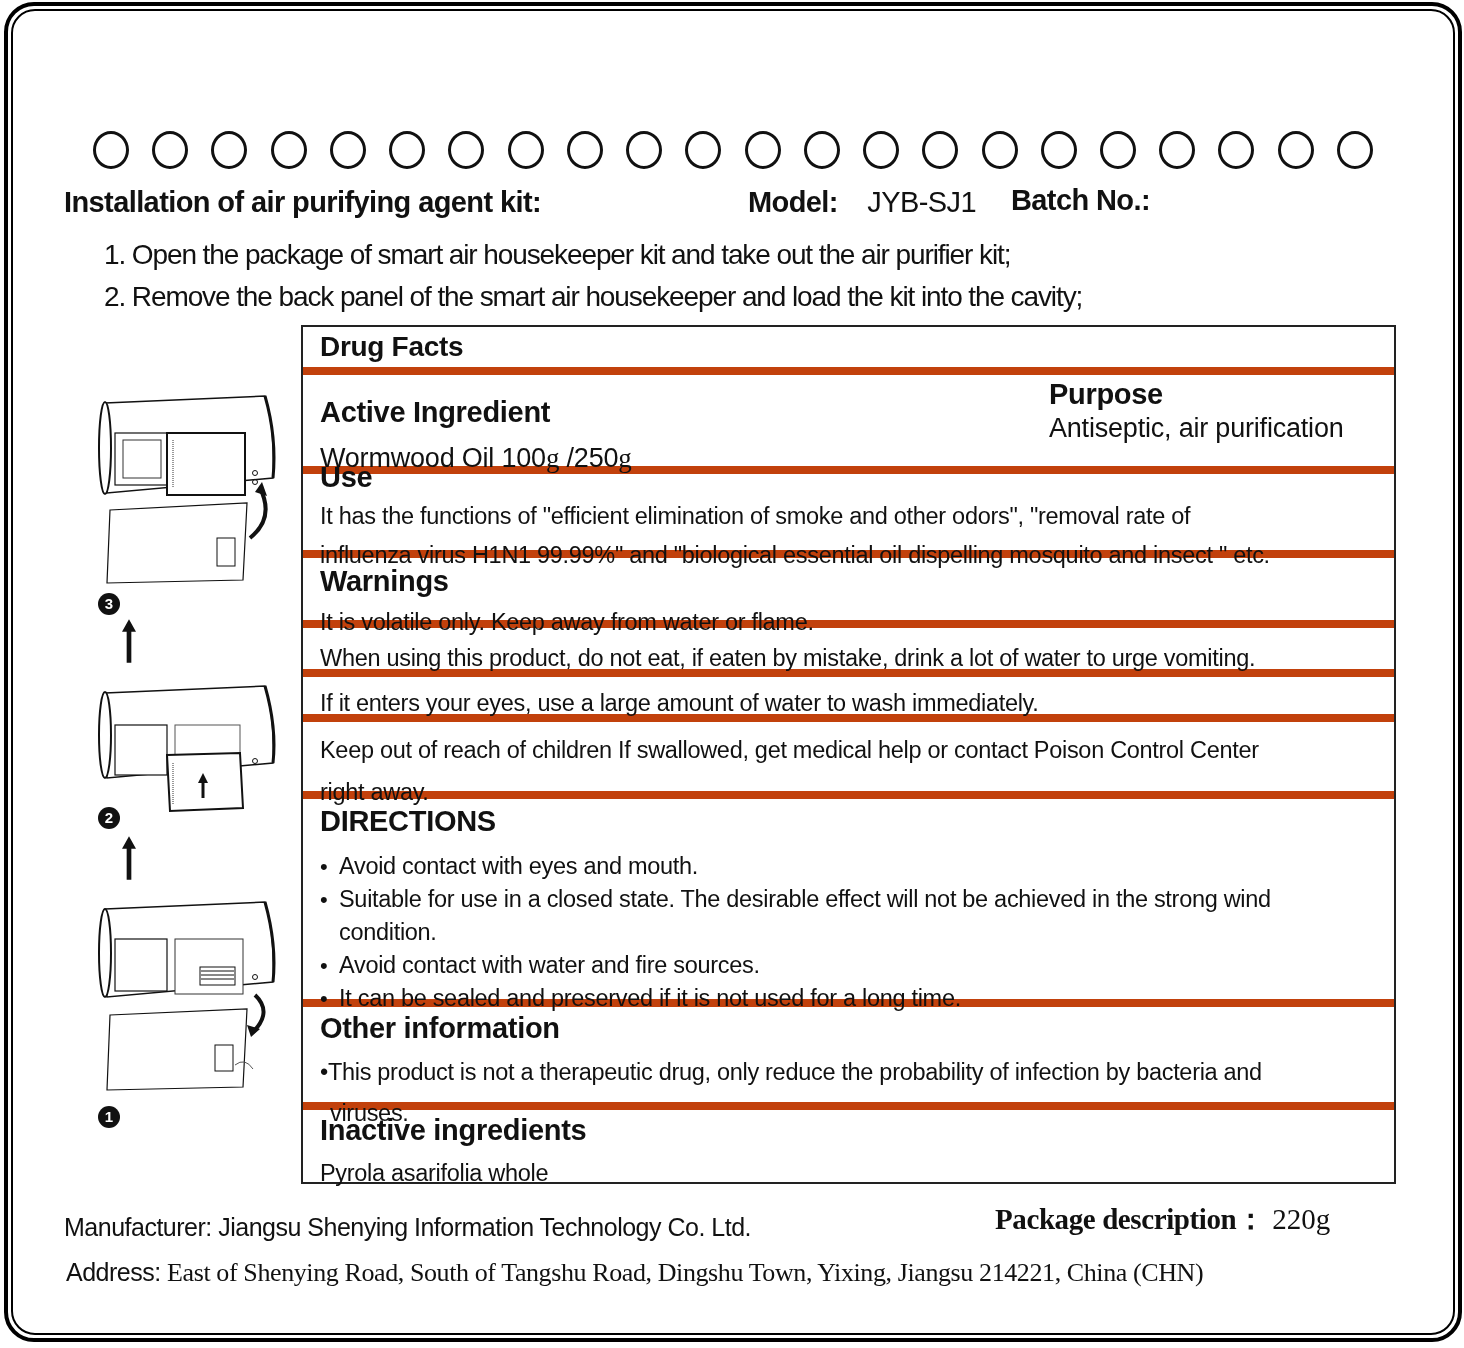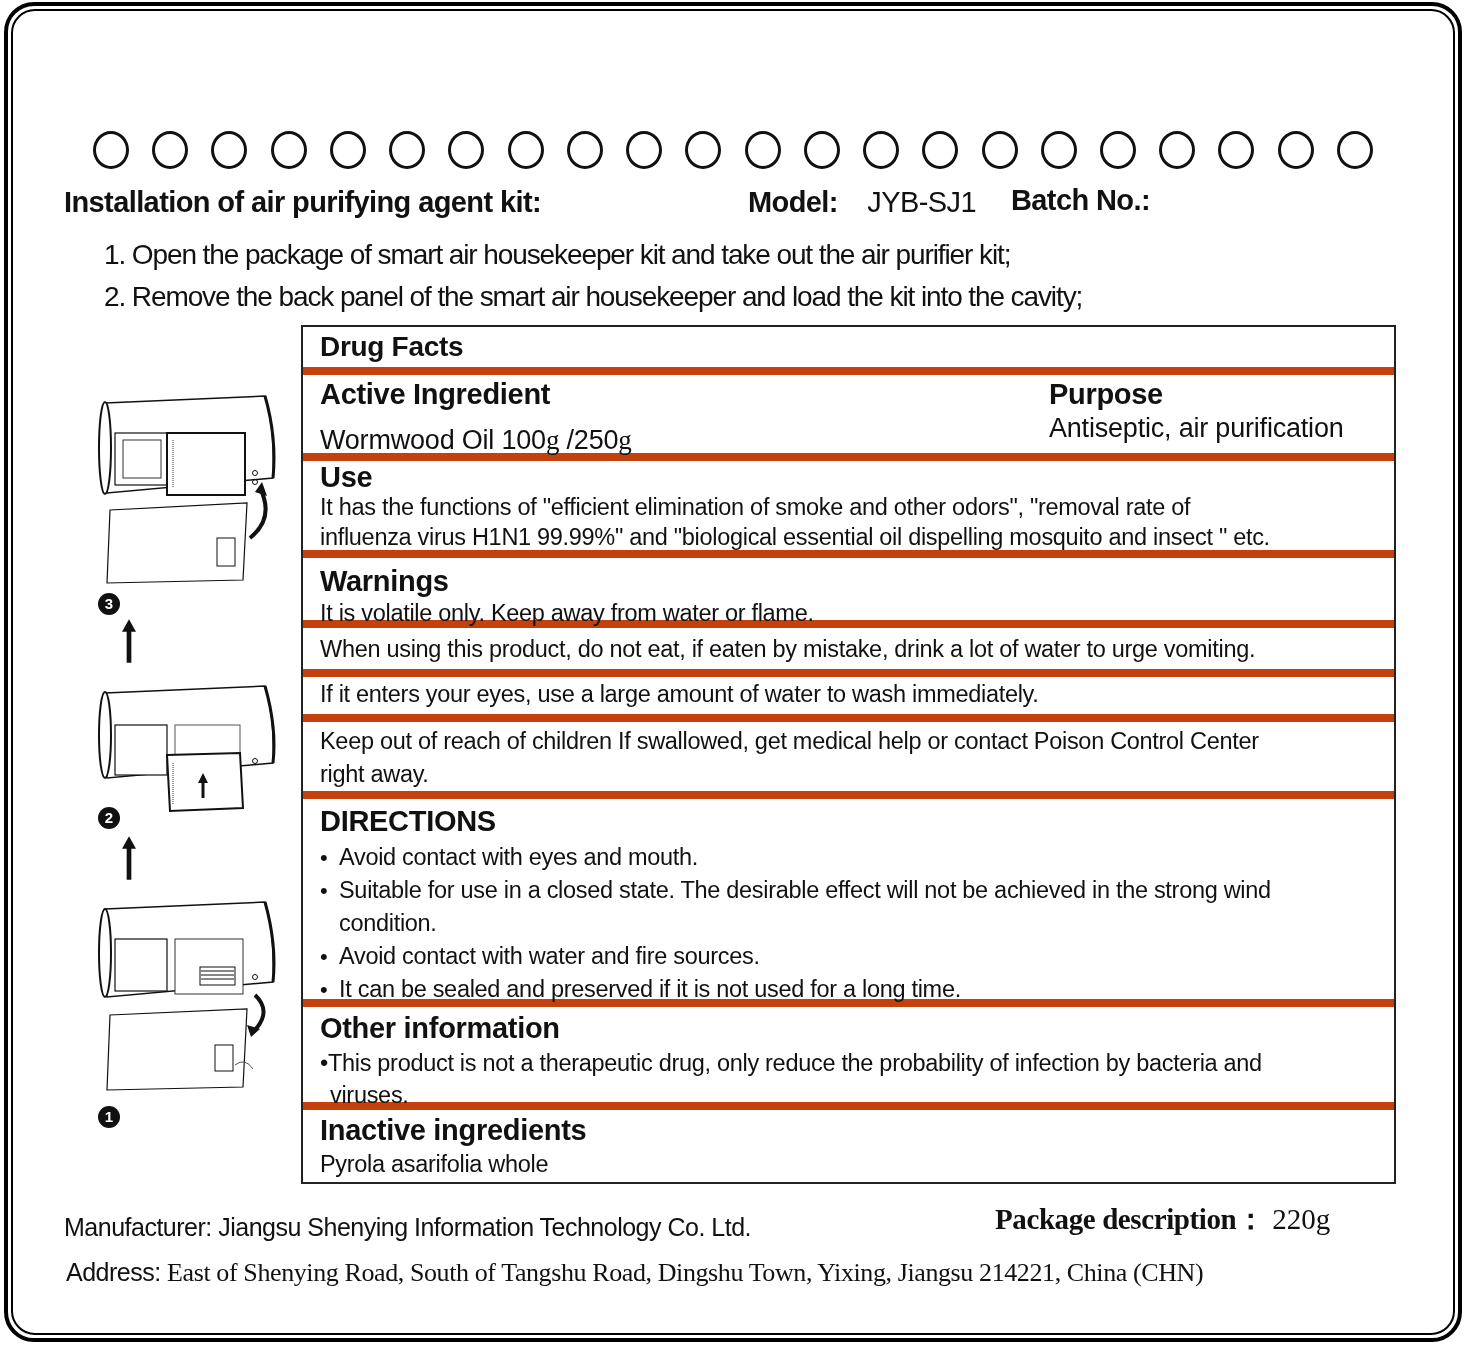--- a/index.html
+++ b/index.html
@@ -37,21 +37,21 @@
 
   
   .facts {
     position: absolute; left: 301px; top: 325px; width: 1095px; height: 859px;
     border: 2px solid #222;
   }
   .row { position: absolute; left: 0; width: 100%; border-bottom: 8px solid #c2410c; padding-left: 17px; }
   .row.last { border-bottom: none; }
   .h-title { font-size: 28px; font-weight: bold; letter-spacing: -0.3px; }
   .h-sec { font-size: 29px; font-weight: bold; letter-spacing: -0.3px; }
-  .txt { font-size: 23.5px; letter-spacing: -0.3px; }
+  .txt { font-size: 23.5px; letter-spacing: -0.3px; margin-top: 9px; }
   .txt-lg { font-size: 27px; letter-spacing: -0.2px; }
   .gunit { font-family: "Liberation Serif", serif; }
 
   .purpose { position: absolute; left: 746px; }
 
   .bullet-list .li { display: flex; line-height: 33px; }
   .bullet-list .dot { width: 19px; flex: none; font-size: 22px; }
 
   
   .illus { position: absolute; left: 90px; top: 385px; width: 190px; height: 750px; }
@@ -168,21 +168,21 @@
     <path d="M152 128 L156 140 L165 132 Z" fill="#111"></path>
   </svg>
   <div class="step-badge" style="left:8px;top:721px">1</div>
 </div>
 
 <div class="facts">
   <div class="row" style="top:0;height:48px;padding-top:4px">
     <div class="h-title">Drug Facts</div>
   </div>
 
-  <div class="row" style="top:48px;height:86px;padding-top:3px">
+  <div class="row" style="top:48px;height:99px;padding-top:21px">
     <div class="h-sec">Active Ingredient</div>
     <div class="txt-lg" style="margin-top:14px">
       <span>Wormwood Oil 100</span><span class="gunit">g</span><span> /250</span><span class="gunit">g</span>
     </div>
     <div class="purpose" style="top:3px">
       <div class="h-sec">Purpose</div>
       <div class="txt-lg" style="margin-top:2px">Antiseptic, air purification</div>
     </div>
   </div>
 

